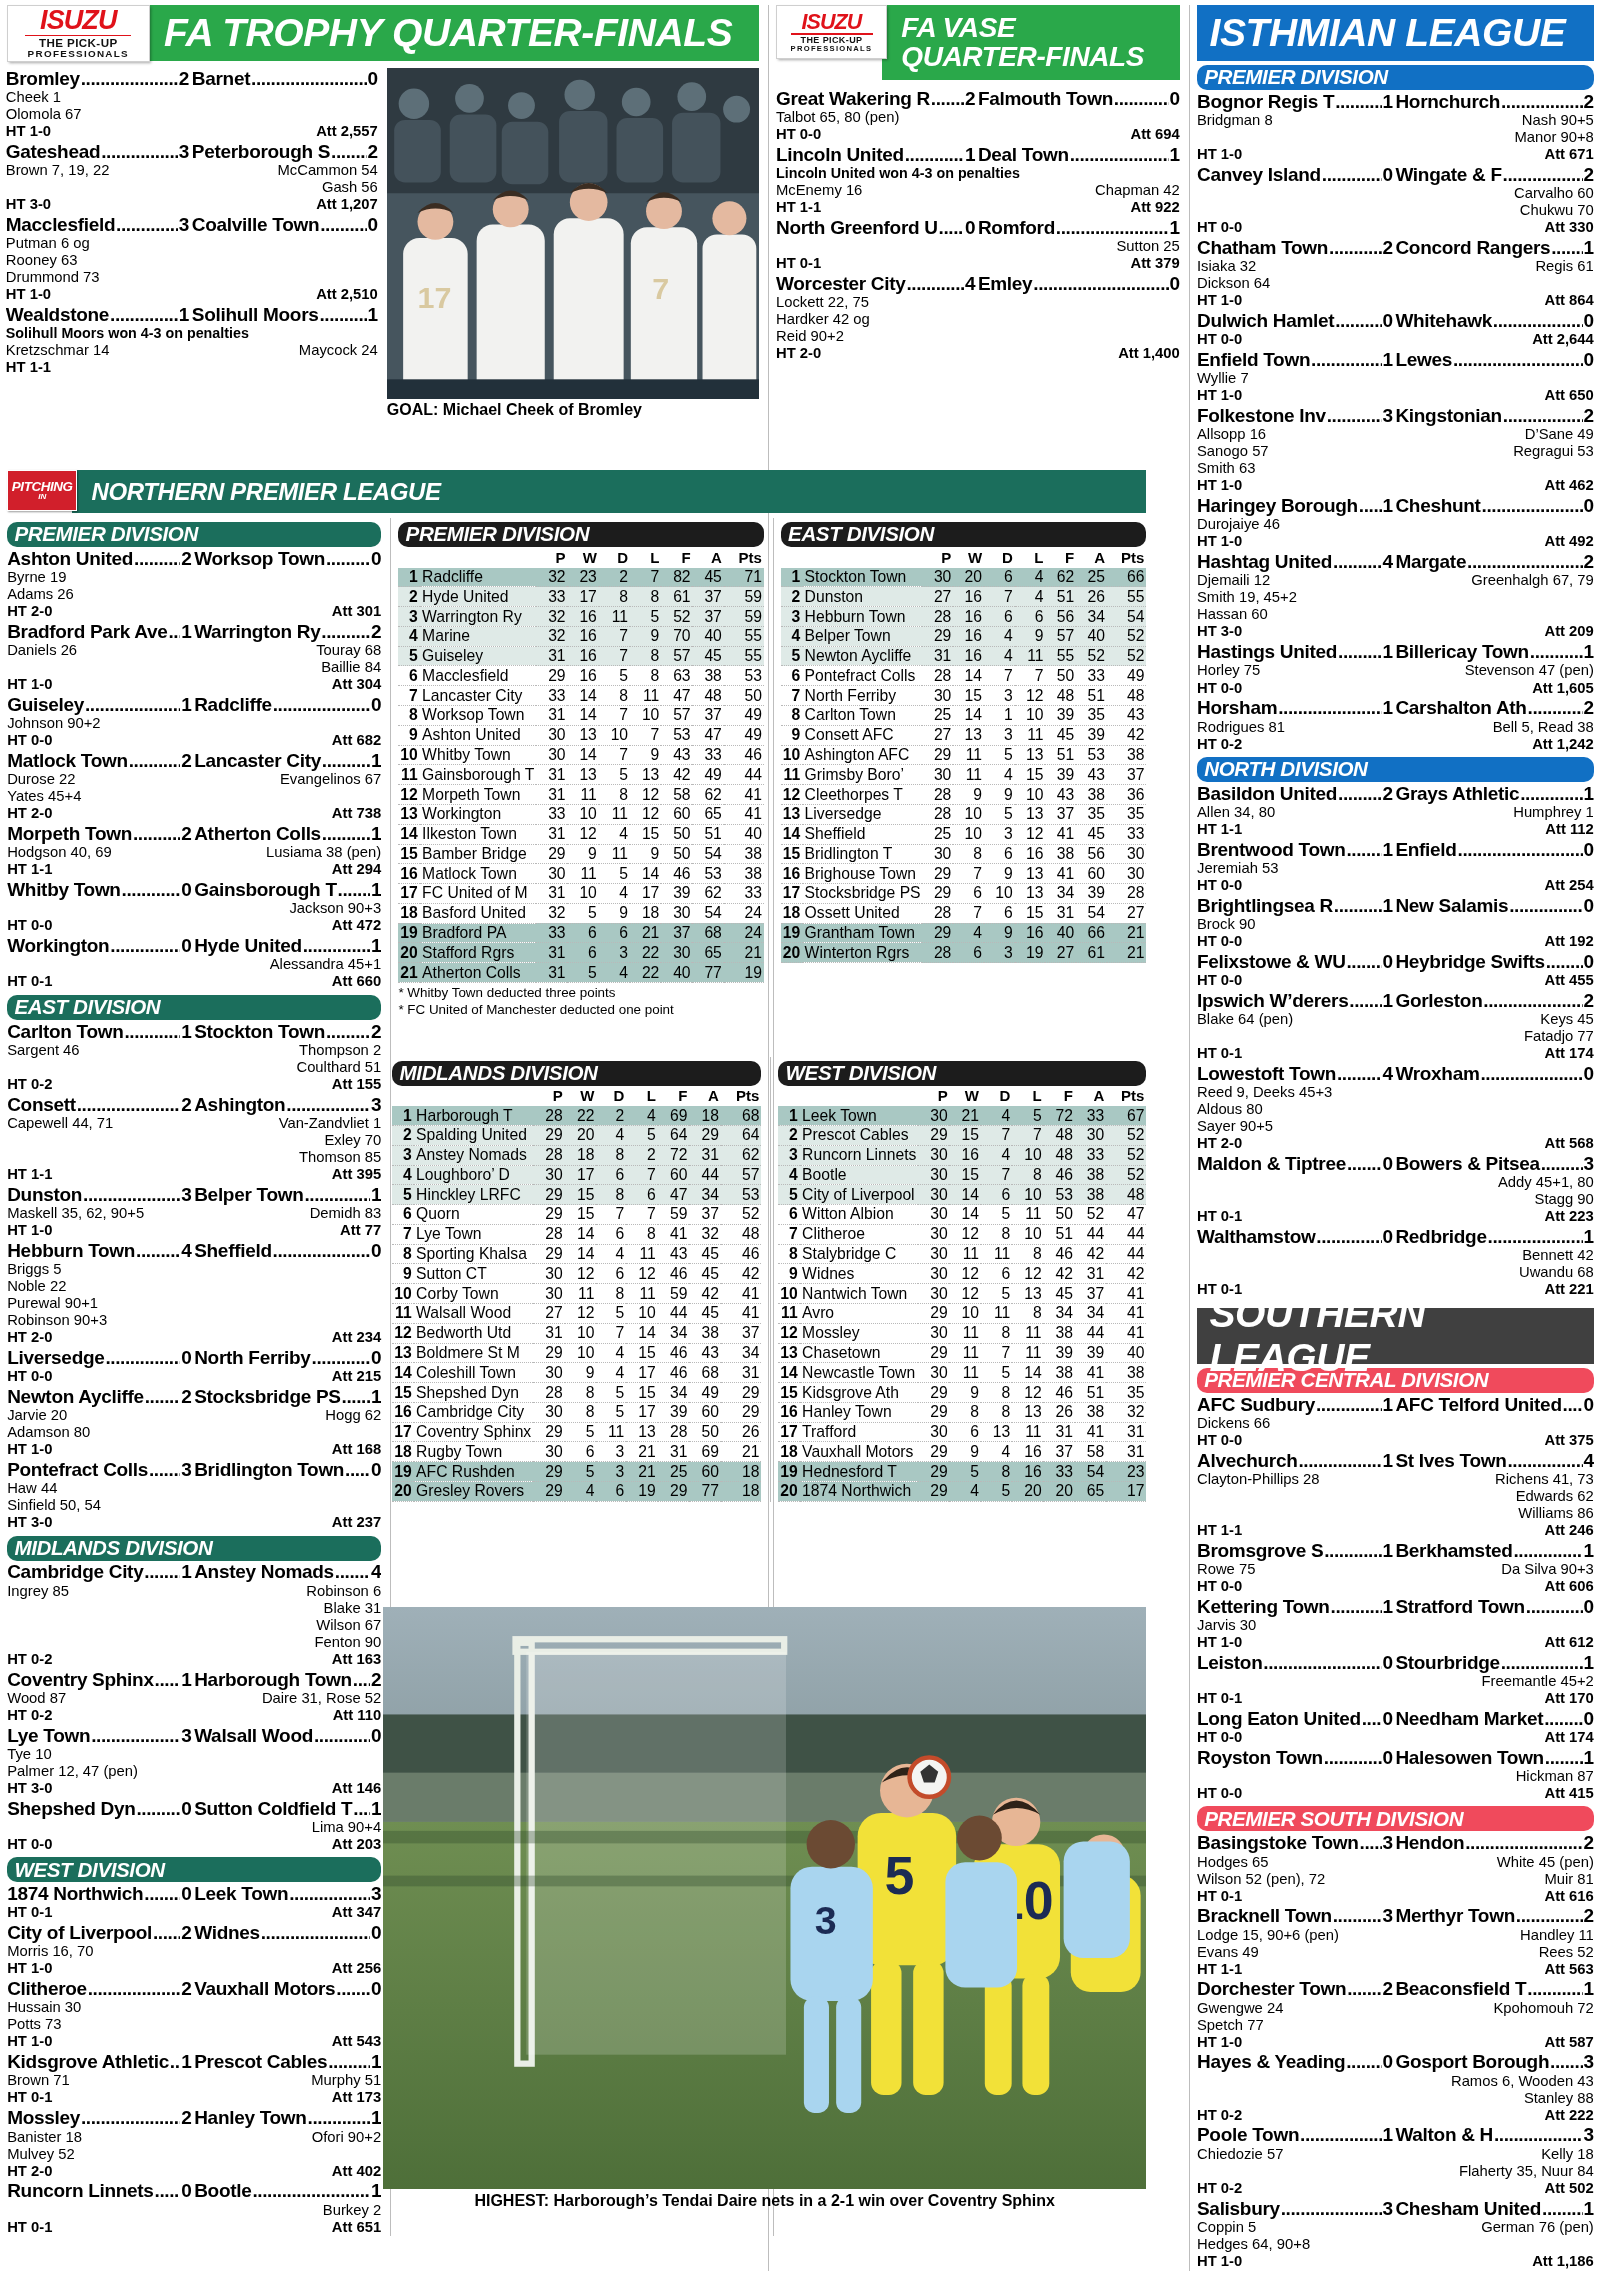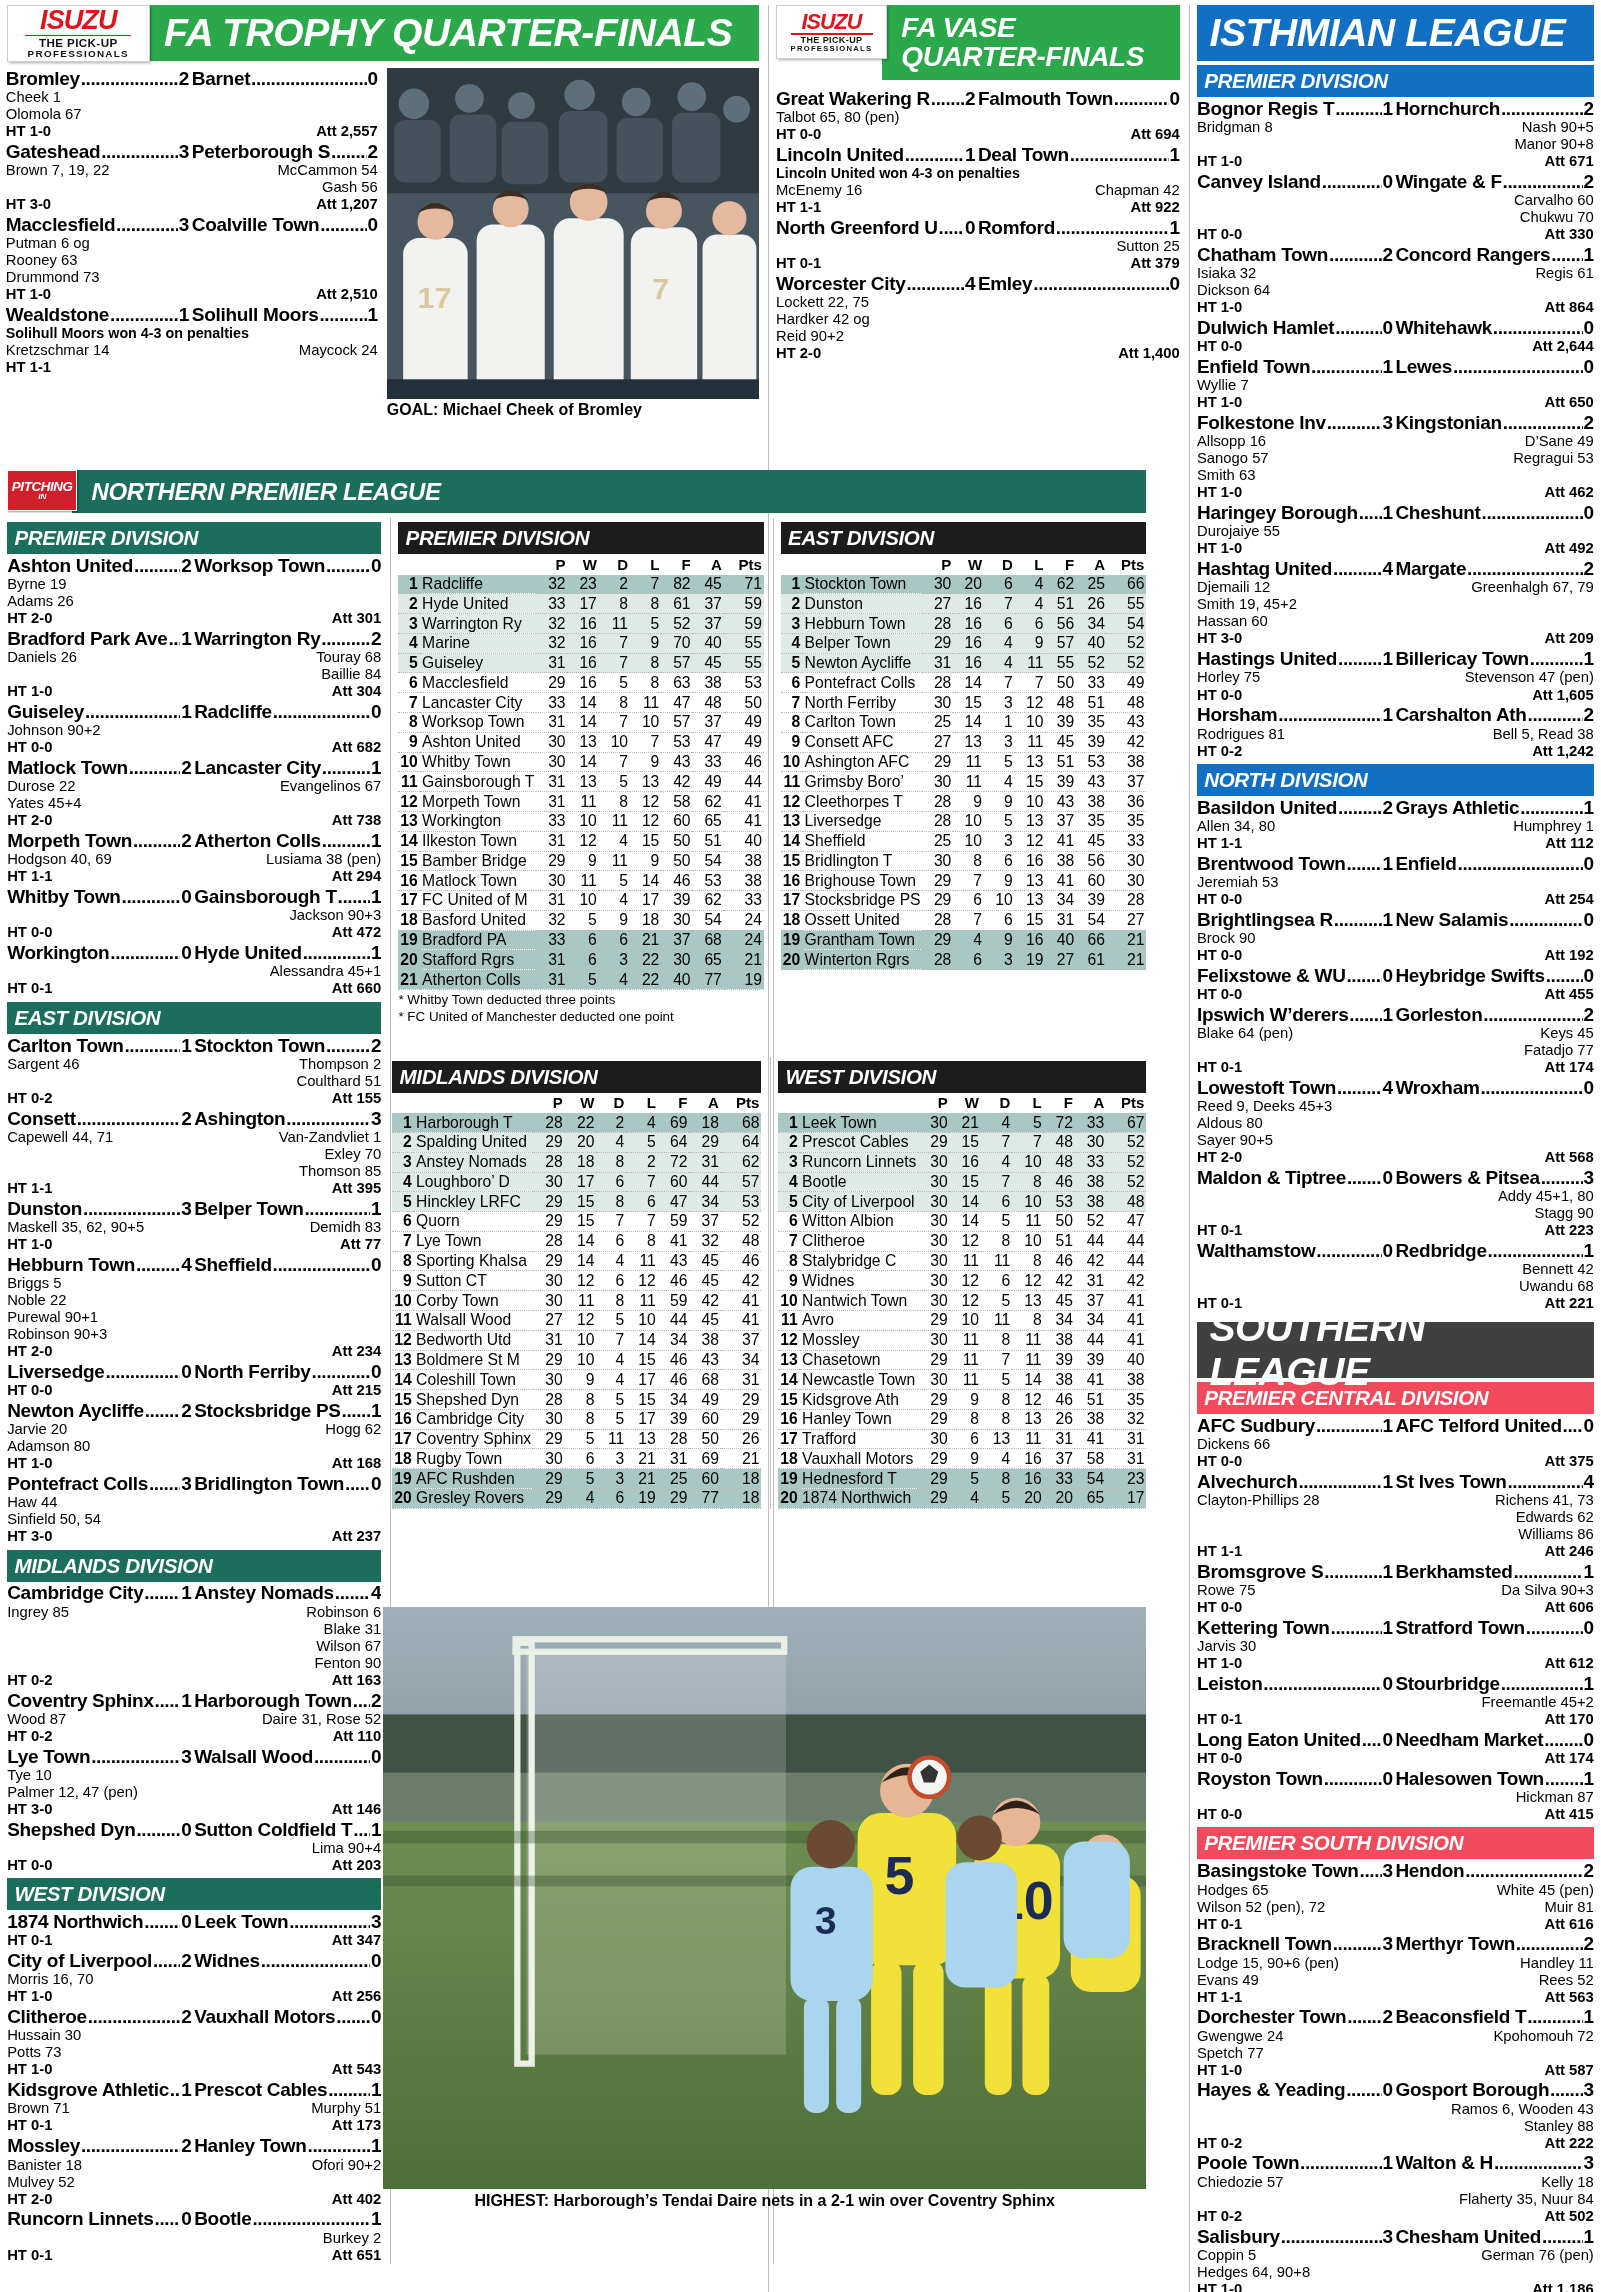--- a/index.html
+++ b/index.html
@@ -18,21 +18,21 @@
     letter-spacing:-0.4px; display:flex; align-items:center;
   }
   .masthead{
     height:56px; font-size:39px; padding:0 12.5px;
     text-transform:uppercase;
   }
   .masthead.green{ background:#2aa84a; }
   .masthead.blue{ background:#1170c4; }
   .masthead.red{ background:#404040; }
   .subbar{
-    height:32px; font-size:20.6px; padding:0 7.2px; margin:3.6px 0 0.9px 0;
+    height:25px; font-size:20.6px; padding:0 7.2px; margin:3.6px 0 0.9px 0;border-radius:10px;
   }
   .subbar.green{ background:#1b6e5c; }
   .subbar.blue{ background:#1170c4; }
   .subbar.red{ background:#f04a5c; }
   .subbar.black{ background:#1c1c1c; }
 
   
   .isuzu{
     width:143px; height:57px; background:#fff; border:0.9px solid #cfcfcf;
     display:flex; flex-direction:column; align-items:center; justify-content:center;
@@ -595,21 +595,21 @@
                   <span class="sc">1</span>
                 </span>
                 <span class="away">
                   <span>Cheshunt</span>
                   <span class="dots">........................................</span>
                   <span class="sc">0</span>
                 </span>
               </div>
               <div class="scorers">
                 <div class="l">
-                  <div>Durojaiye 55</div>
+                  <div>Durojaiye 46</div>
                 </div>
                 <div class="r">
                   <div>&nbsp;</div>
                 </div>
               </div>
               <div class="htline">
                 <span>HT 1-0</span>
                 <span>Att 492</span>
               </div>
             </div>

